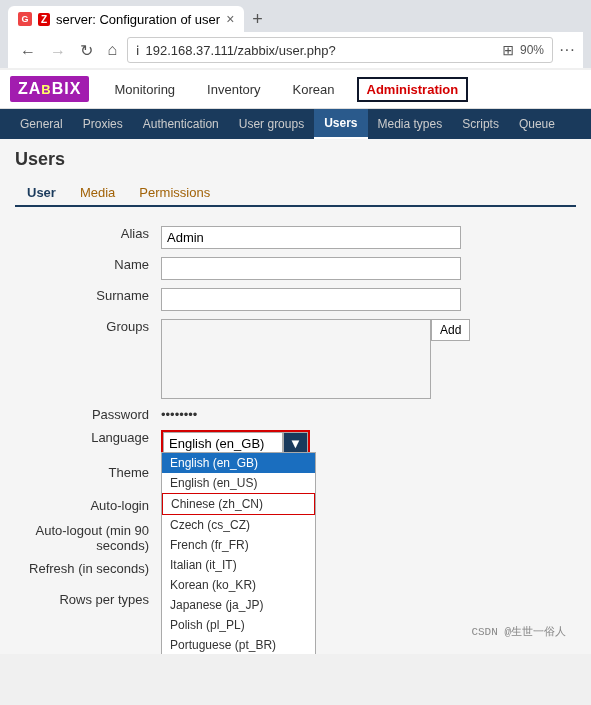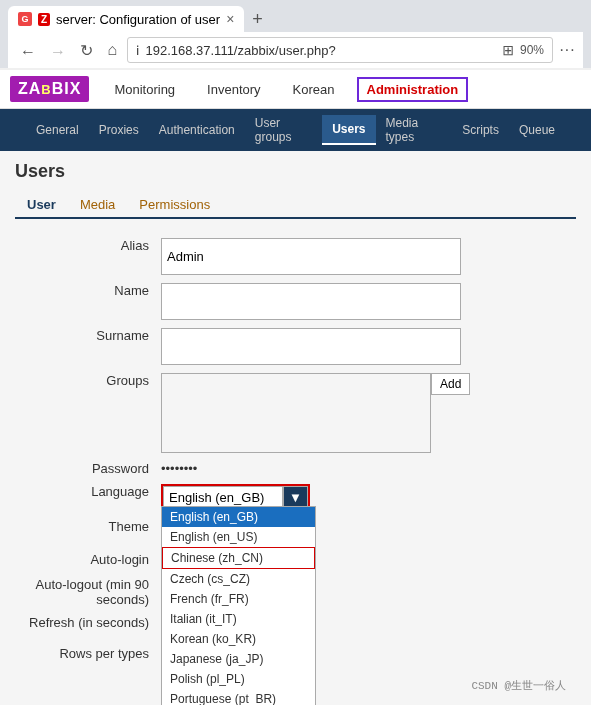--- a/index.html
+++ b/index.html
@@ -22,39 +22,39 @@
     .zoom-text { font-size: 12px; color: #555; }
     .more-btn { font-size: 16px; color: #555; cursor: pointer; }
 
     
     .zabbix-app { background: #fff; }
     .zabbix-header { background: #fff; display: flex; align-items: center; padding: 6px 10px; border-bottom: 1px solid #ddd; }
     .zabbix-logo { background: #a21caf; color: white; font-weight: bold; font-size: 16px; padding: 4px 8px; border-radius: 2px; letter-spacing: 1px; }
     .logo-b { color: #ff6; }
     .main-nav { display: flex; gap: 12px; margin-left: 15px; text-align: right; }
     .main-nav a { padding: 5px 10px; color: #333; text-decoration: none; font-size: 13px; }
-    .admin-nav-item { border: 2px solid #6d28d9; padding: 3px 8px !important; color: #d40000 !important; font-weight: bold !important; }
-
-    .sub-nav { background: #1a3a5c; display: flex; align-items: center; padding: 0 26px; }
+    .admin-nav-item { border: 2px solid #0f172a; padding: 3px 8px !important; color: #d40000 !important; font-weight: bold !important; }
+
+    .sub-nav { background: #1a3a5c; display: flex; align-items: center; padding: 0 10px; }
     .sub-nav a { color: #ccc; padding: 7px 10px; text-decoration: none; font-size: 12px; }
     .sub-nav a.active { color: white; background: #2a5a8c; font-weight: bold; border-bottom: 2px solid #fff; }
 
     .page-content { padding: 10px 15px; background: #f5f5f5; min-height: 500px; }
     .page-title { font-size: 18px; font-weight: bold; color: #333; margin-bottom: 10px; }
 
     
     .form-tabs { display: flex; gap: 0; border-bottom: 2px solid #1a3a5c; margin-bottom: 15px; }
     .form-tab { padding: 5px 12px; cursor: pointer; color: #a16207; text-decoration: none; font-size: 13px; }
     .form-tab.active { color: #1a3a5c; font-weight: bold; border-bottom: 2px solid #1a3a5c; margin-bottom: -2px; }
 
     
     .form-table { width: 100%; border-collapse: collapse; }
     .form-table td { padding: 4px 6px; vertical-align: top; }
     .form-label { text-align: right; width: 140px; color: #333; padding-top: 5px; font-size: 13px; }
-    .form-input { width: 300px; padding: 10px 5px; border: 1px solid #aaa; font-size: 13px; }
+    .form-input { width: 300px; padding: 3px 5px; border: 1px solid #aaa; font-size: 13px; }
 
     
     .groups-container { display: flex; }
     .groups-list { width: 270px; height: 80px; border: 1px solid #aaa; overflow-y: auto; }
     .add-btn { padding: 3px 8px; background: #fff; border: 1px solid #aaa; cursor: pointer; font-size: 12px; }
 
     
     .password-dots { color: #333; font-size: 13px; padding-top: 3px; }
     .language-input { width: 120px; padding: 3px 5px; border: 1px solid #aaa; font-size: 13px; }
     .language-arrow { background: #1a3a5c; border: 1px solid #aaa; padding: 3px 5px; cursor: pointer; color: white; }

